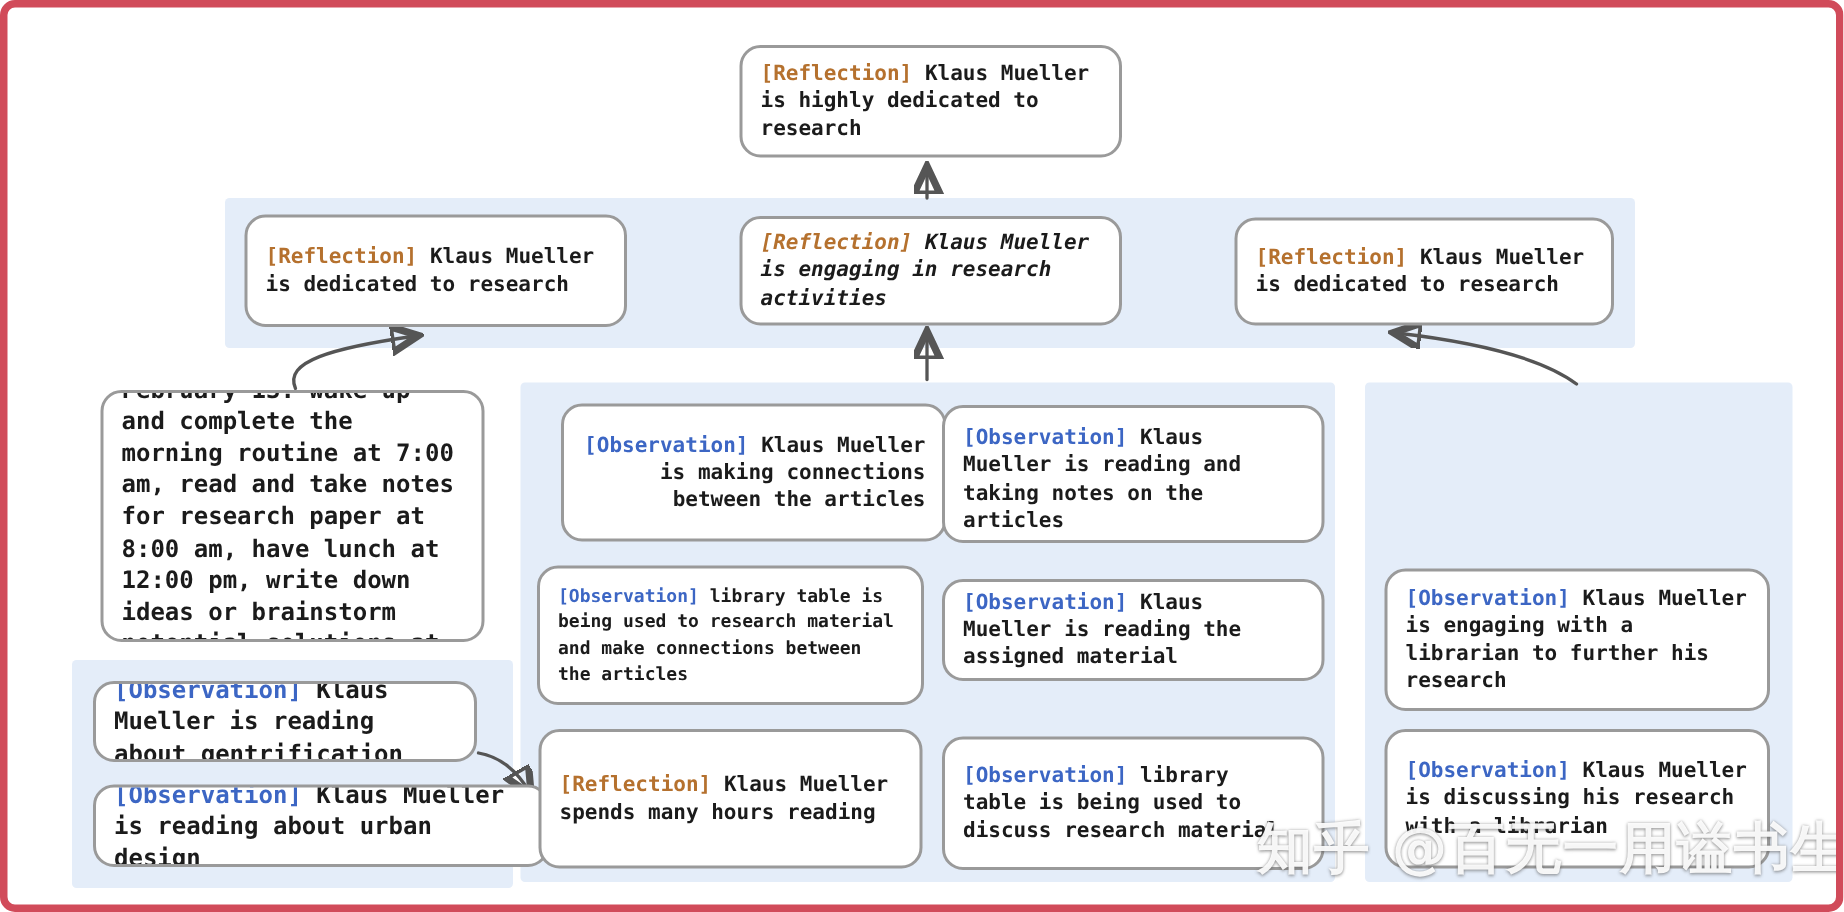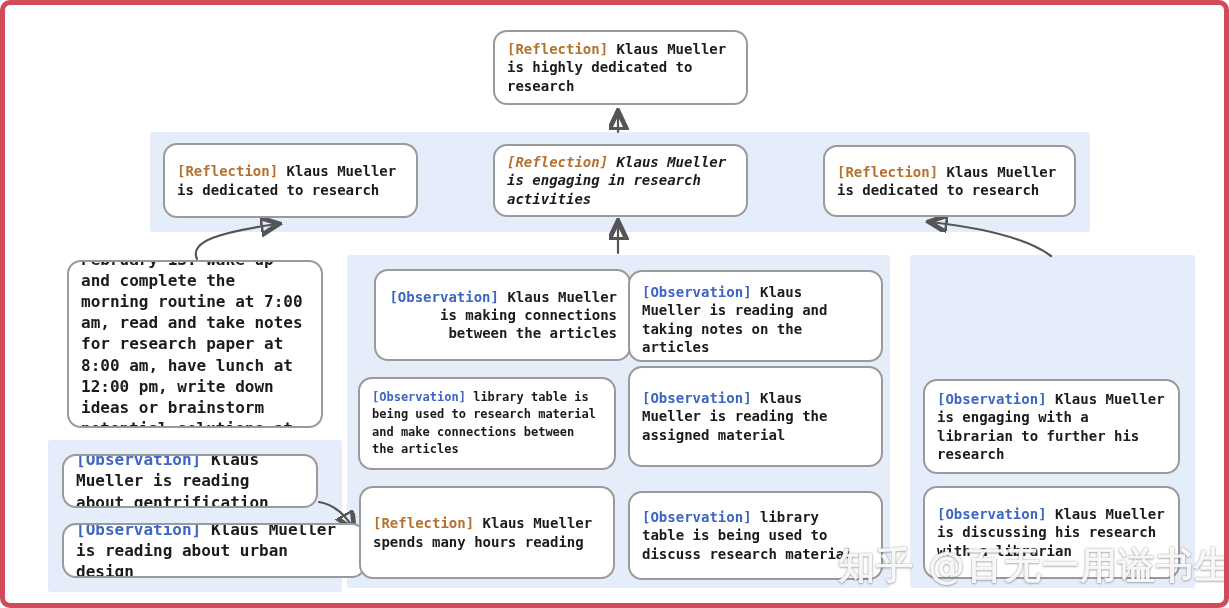--- a/index.html
+++ b/index.html
@@ -125,21 +125,21 @@
   </div>
   <div class="node reflection" style="left:354px;top:481px;width:256px;height:93px;">
     <div class="inner"><span class="tag">[Reflection]</span>
       <span>Klaus Mueller spends many hours reading</span></div>
   </div>
 
   <div class="node observation" style="left:623px;top:265px;width:255px;height:92px;align-items:flex-end;">
     <div class="inner"><span class="tag">[Observation]</span>
       <span>Klaus Mueller is reading and taking notes on the articles</span></div>
   </div>
-  <div class="node observation" style="left:623px;top:361px;width:255px;height:101px;">
+  <div class="node observation" style="left:623px;top:381px;width:255px;height:68px;">
     <div class="inner"><span class="tag">[Observation]</span>
       <span>Klaus Mueller is reading the assigned material</span></div>
   </div>
   <div class="node observation" style="left:623px;top:486px;width:255px;height:89px;">
     <div class="inner"><span class="tag">[Observation]</span>
       <span>library table is being used to discuss research material</span></div>
   </div>
 
   <div class="node observation" style="left:918px;top:374px;width:257px;height:95px;">
     <div class="inner"><span class="tag">[Observation]</span>

